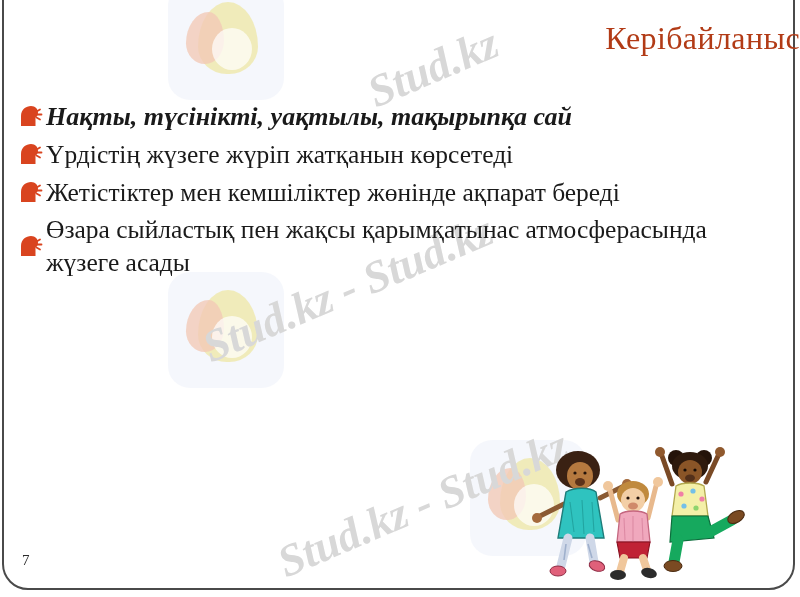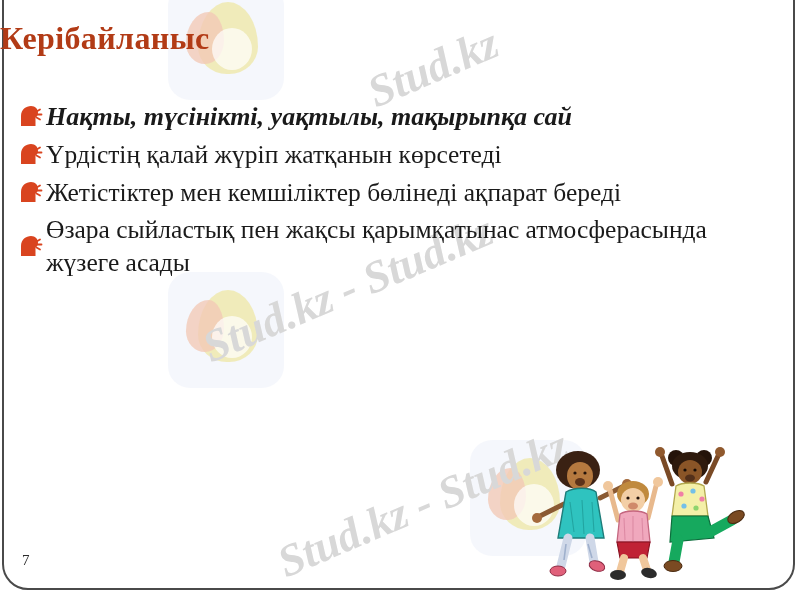--- a/index.html
+++ b/index.html
@@ -93,24 +93,24 @@
     background: #ffffff;
     opacity: .7;
   }
 
   
   .slide-title {
     position: absolute;
     left: 0;
     right: 0;
     top: 20px;
-    text-align: left;
+    text-align: right;
     z-index: 6;
     font-family: "Liberation Serif", "DejaVu Serif", serif;
-    font-weight: bold;
+    font-weight: normal;
     font-size: 32px;
     color: #b23b16;
     letter-spacing: .4px;
   }
 
   
   .bullets {
     position: absolute;
     left: 18px;
     top: 100px;
@@ -219,33 +219,33 @@
 
     <div class="bullet-item">
       <span class="bullet-icon">
         <svg width="28" height="26" viewBox="0 0 28 26">
           <path d="M3 22 L3 12 C3 5.5 8 2 13 2 C17.5 2 20 5 20 9 C20 11 19 12.5 17.5 13.5 L17.5 22 Z" fill="#d9441f"></path>
           <path d="M18.5 7.5 L22 5.5" stroke="#d9441f" stroke-width="1.8" stroke-linecap="round"></path>
           <path d="M19.5 10.5 L23.5 10.5" stroke="#d9441f" stroke-width="1.8" stroke-linecap="round"></path>
           <path d="M18.5 13.5 L22 15.5" stroke="#d9441f" stroke-width="1.8" stroke-linecap="round"></path>
         </svg>
       </span>
-      <span class="bullet-text">Үрдістің қалай жүріп жатқанын көрсетеді</span>
+      <span class="bullet-text">Үрдістің жүзеге жүріп жатқанын көрсетеді</span>
     </div>
 
     <div class="bullet-item">
       <span class="bullet-icon">
         <svg width="28" height="26" viewBox="0 0 28 26">
           <path d="M3 22 L3 12 C3 5.5 8 2 13 2 C17.5 2 20 5 20 9 C20 11 19 12.5 17.5 13.5 L17.5 22 Z" fill="#d9441f"></path>
           <path d="M18.5 7.5 L22 5.5" stroke="#d9441f" stroke-width="1.8" stroke-linecap="round"></path>
           <path d="M19.5 10.5 L23.5 10.5" stroke="#d9441f" stroke-width="1.8" stroke-linecap="round"></path>
           <path d="M18.5 13.5 L22 15.5" stroke="#d9441f" stroke-width="1.8" stroke-linecap="round"></path>
         </svg>
       </span>
-      <span class="bullet-text">Жетістіктер мен кемшіліктер бөлінеді ақпарат береді</span>
+      <span class="bullet-text">Жетістіктер мен кемшіліктер жөнінде ақпарат береді</span>
     </div>
 
     <div class="bullet-item">
       <span class="bullet-icon">
         <svg width="28" height="26" viewBox="0 0 28 26">
           <path d="M3 22 L3 12 C3 5.5 8 2 13 2 C17.5 2 20 5 20 9 C20 11 19 12.5 17.5 13.5 L17.5 22 Z" fill="#d9441f"></path>
           <path d="M18.5 7.5 L22 5.5" stroke="#d9441f" stroke-width="1.8" stroke-linecap="round"></path>
           <path d="M19.5 10.5 L23.5 10.5" stroke="#d9441f" stroke-width="1.8" stroke-linecap="round"></path>
           <path d="M18.5 13.5 L22 15.5" stroke="#d9441f" stroke-width="1.8" stroke-linecap="round"></path>
         </svg>

